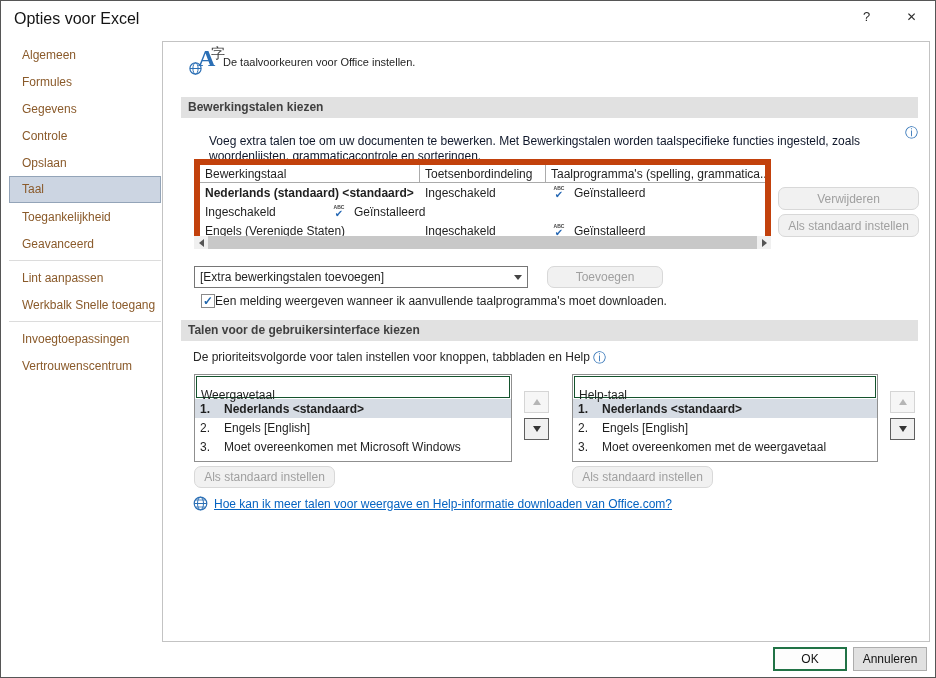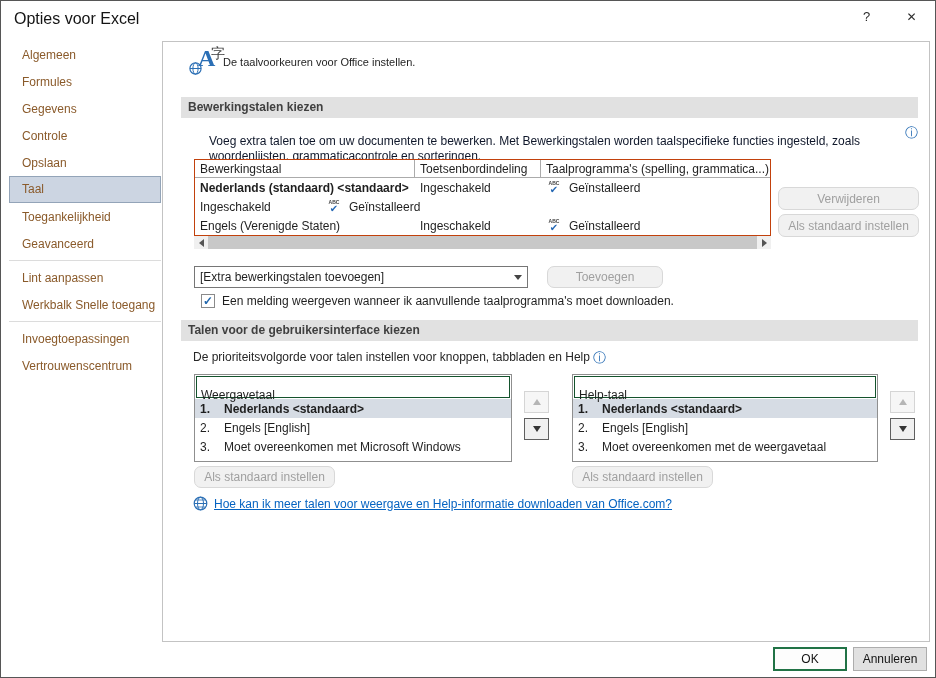--- a/index.html
+++ b/index.html
@@ -42,21 +42,21 @@
   .sec1 { top:55px; }
   .sec2 { top:278px; }
 
   .desc1 { position:absolute; left:46px; top:80px; width:700px; line-height:15px; color:#0f172a;margin-top:12px; }
   .desc2 { position:absolute; left:30px; top:308px; color:#262626; display:flex; align-items:flex-end; gap:3px; }
 
   .info-glyph { color:#2b6fb5; font-size:13px; line-height:13px; cursor:pointer; }
   .info1 { position:absolute; left:742px; top:84px; }
 
   
-  .etable { position:absolute; left:31px; top:117px; width:577px; border:1px solid #c2410c; background:#fff; }
+  .etable { position:absolute; left:31px; top:117px; width:577px; border:6px solid #c2410c; background:#fff; }
   .trow { display:flex; height:19px; align-items:center; }
   .trow.thead { height:18px; }
   .tcell { padding:0 5px; overflow:hidden; white-space:nowrap; height:100%; display:flex; align-items:center; }
   .c1 { flex:0 0 220px; }
   .c2 { flex:0 0 126px; }
   .c3 { flex:1; }
   .thead .tcell { border-right:1px solid #ababab; border-bottom:1px solid #ababab; background:#fff; }
   .thead .tcell:last-child { border-right:none; }
   .bold { font-weight:bold; }
 
@@ -84,21 +84,21 @@
   .btn-std-right { left:409px; top:424px; width:141px; height:22px; }
 
   
   .combo { position:absolute; left:31px; top:224px; width:334px; height:22px;
            border:1px solid #767676; background:#fff; display:flex; align-items:center; cursor:pointer;gap:25px; }
   .combo-text { flex:1; padding-left:5px; white-space:nowrap; overflow:hidden; }
   .combo-arrow { width:18px; display:flex; align-items:center; justify-content:center; }
   .tri-down-sm { border-left:4px solid transparent; border-right:4px solid transparent; border-top:5px solid #444; }
 
   
-  .chk-row { position:absolute; left:31px; top:252px; display:flex; align-items:center; gap:7px; cursor:pointer;padding-left:7px; }
+  .chk-row { position:absolute; left:31px; top:252px; display:flex; align-items:center; cursor:pointer;padding-left:7px; }
   .checkbox { width:14px; height:14px; border:1px solid #8a8a8a; background:#fff;
               display:flex; align-items:center; justify-content:center; }
   .checkbox::after { content:"✓"; color:#2166ac; font-size:12px; font-weight:bold; line-height:1; }
 
   
   .listbox { position:absolute; top:332px; height:88px; border:1px solid #8f8f8f; background:#fff; }
   .lb-left  { left:31px;  width:318px; }
   .lb-right { left:409px; width:306px; }
   .lb-header { height:18px; border:1px solid #14532d; margin:1px; line-height:16px; padding:10px 4px; }
   .lb-item { height:19px; display:flex; align-items:center; padding:0 5px; cursor:pointer; }

